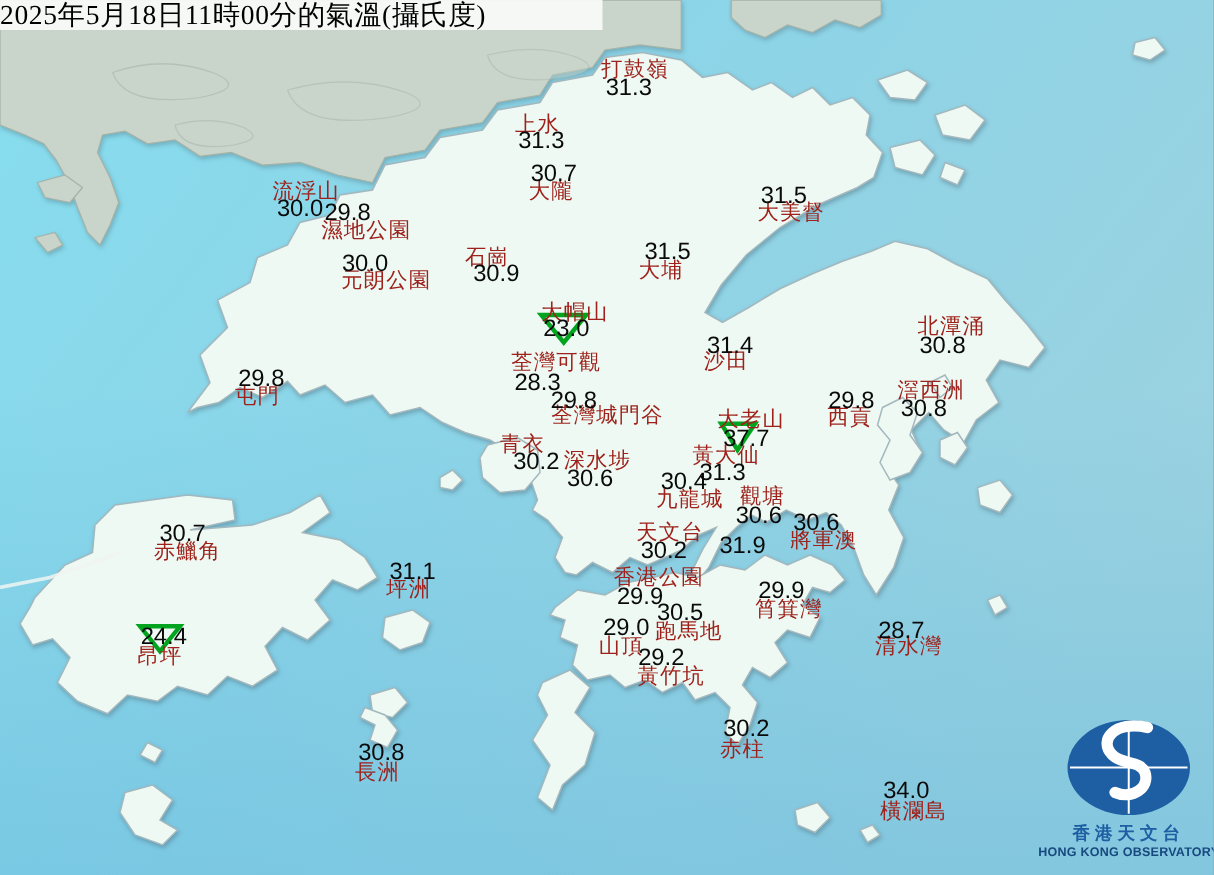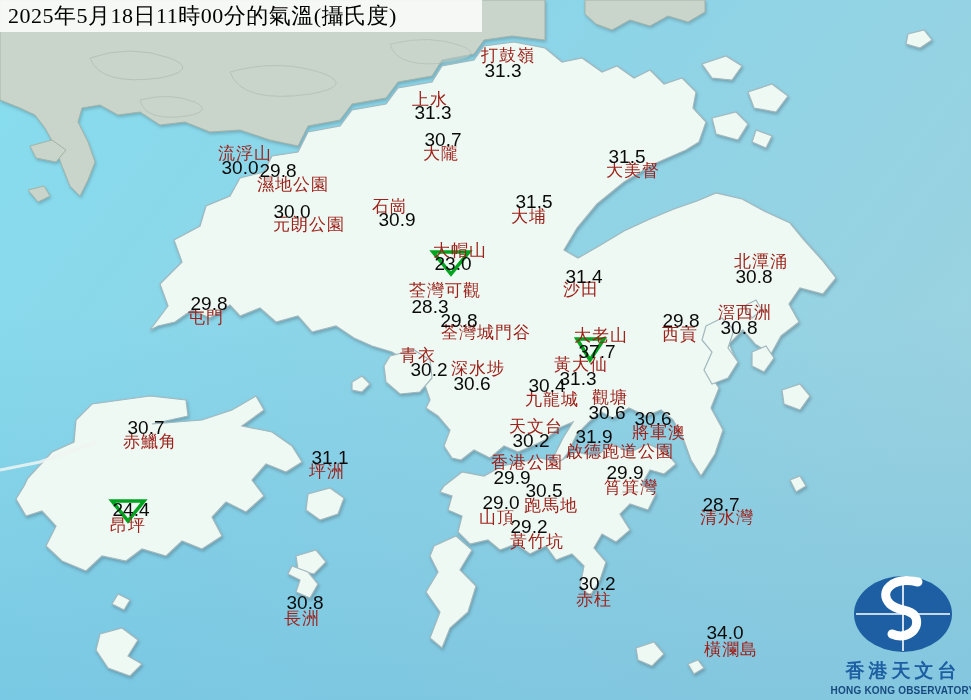--- a/index.html
+++ b/index.html
@@ -22,35 +22,35 @@
     position:absolute;transform:translate(-50%,-50%);white-space:nowrap;
     font-family:"Liberation Serif","DejaVu Serif",serif;
     font-size:17px;letter-spacing:1px;color:var(--c-name,#9e211b);
   }
   .st-val{
     position:absolute;transform:translate(-50%,-50%);white-space:nowrap;
     font-family:"Liberation Sans","DejaVu Sans",sans-serif;
     font-size:19px;color:var(--c-val,#0a0a0a);
   }
   #title-chip{
-    position:absolute;left:0;top:0;width:482px;height:32px;z-index:6;
+    position:absolute;left:0;top:0;width:482px;height:24px;z-index:6;
     background:rgba(249,251,249,.92);
-    display:flex;align-items:center;padding-left:8px;box-sizing:border-box;
+    display:flex;align-items:center;box-sizing:border-box;
   }
   #title-chip .t{
     font-family:"Liberation Serif","DejaVu Serif",serif;
     font-size:22px;color:#000;letter-spacing:.5px;white-space:nowrap;
   }
   #hko-logo{
     position:absolute;left:836px;top:572px;width:134px;height:124px;z-index:6;
     display:flex;flex-direction:column;align-items:center;
   }
   #hko-logo .cn{
     font-family:"Liberation Serif","DejaVu Serif",serif;
-    font-size:19px;letter-spacing:4px;color:var(--c-logo,#1d5fa2);
+    font-size:14px;letter-spacing:4px;color:var(--c-logo,#1d5fa2);
     font-weight:700;margin-top:2px;white-space:nowrap;
   }
   #hko-logo .en{
     font-family:"Liberation Sans","DejaVu Sans",sans-serif;
     font-size:10px;font-weight:700;color:var(--c-logo-dark,#17497f);
     letter-spacing:.2px;white-space:nowrap;margin-top:1px;
   }
 </style>
 </head>
 <body>
@@ -165,21 +165,20 @@
       <div class="st-name" style="left: 581px; top: 364px;">黃大仙</div>
       <div class="st-val" style="left: 578px; top: 379px;">31.3</div>
       <div class="st-name" style="left: 552px; top: 399px;">九龍城</div>
       <div class="st-val" style="left: 547px; top: 386px;">30.4</div>
       <div class="st-name" style="left: 610px; top: 397px;">觀塘</div>
       <div class="st-val" style="left: 607px; top: 413px;">30.6</div>
       <div class="st-name" style="left: 536px; top: 426px;">天文台</div>
       <div class="st-val" style="left: 531px; top: 441px;">30.2</div>
       <div class="st-name" style="left: 659px; top: 432px;">將軍澳</div>
       <div class="st-val" style="left: 653px; top: 419px;">30.6</div>
-      <div class="st-name" style="left: 620px; top: 451px;">啟德跑道公園</div>
       <div class="st-val" style="left: 594px; top: 437px;">31.9</div>
       <div class="st-name" style="left: 527px; top: 462px;">香港公園</div>
       <div class="st-val" style="left: 512px; top: 478px;">29.9</div>
       <div class="st-name" style="left: 631px; top: 487px;">筲箕灣</div>
       <div class="st-val" style="left: 625px; top: 473px;">29.9</div>
       <div class="st-name" style="left: 150px; top: 441px;">赤鱲角</div>
       <div class="st-val" style="left: 146px; top: 428px;">30.7</div>
       <div class="st-name" style="left: 327px; top: 471px;">坪洲</div>
       <div class="st-val" style="left: 330px; top: 458px;">31.1</div>
       <div class="st-name" style="left: 128px; top: 525px;">昂坪</div>

